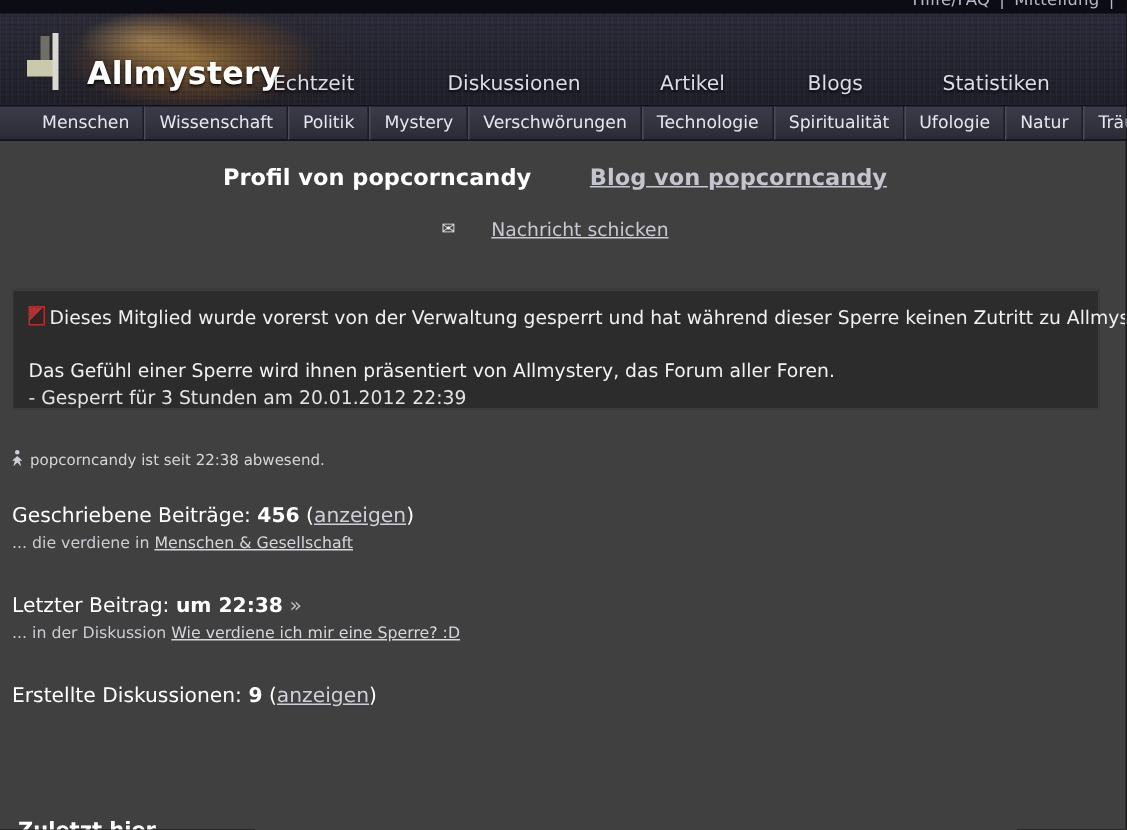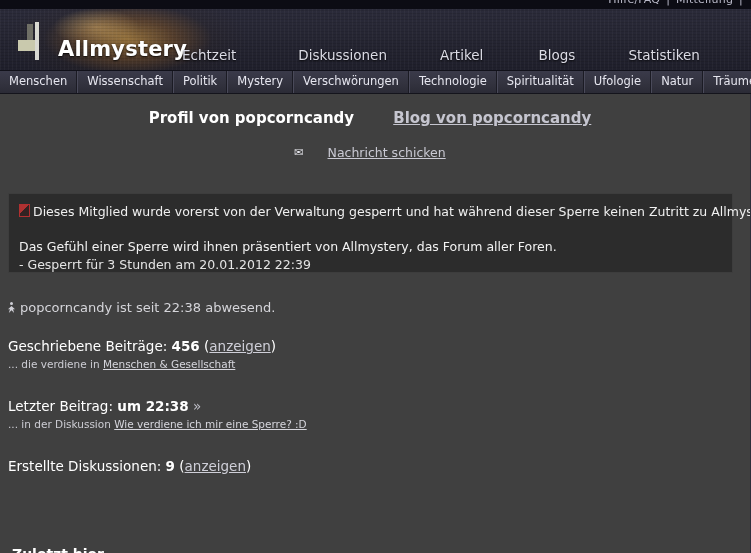--- a/index.html
+++ b/index.html
@@ -117,20 +117,21 @@
   .catbar {
     position: absolute;
     top: 71px; left: 0;
     width: 751px;
     height: 23px;
     background: linear-gradient(180deg, #3a3a4a 0%, #33333f 55%, #2b2b36 100%);
     display: flex;
     align-items: stretch;
     border-bottom: 1px solid #14141c;
     box-sizing: border-box;
+    padding-left: 19px;
   }
   .cat {
     display: flex;
     align-items: center;
     justify-content: center;
     color: #e6e6ef;
     font-size: 11.5px;
     text-decoration: none;
     padding: 0 9px;
     border-right: 1px solid #1b1b24;
@@ -228,21 +229,21 @@
   }
   .notice-body .sub { color: #e4e4e4; }
 
   
   .stats {
     position: absolute;
     left: 8px; top: 206px;
     width: 600px;
   }
   .away-line {
-    font-size: 13px;
+    font-size: 10px;
     color: #d5d5da;
     margin-bottom: 22px;
     white-space: nowrap;
   }
   .away-icon {
     display: inline-block;
     width: 8px; height: 11px;
     margin-right: 4px;
     vertical-align: -1px;
     position: relative;

